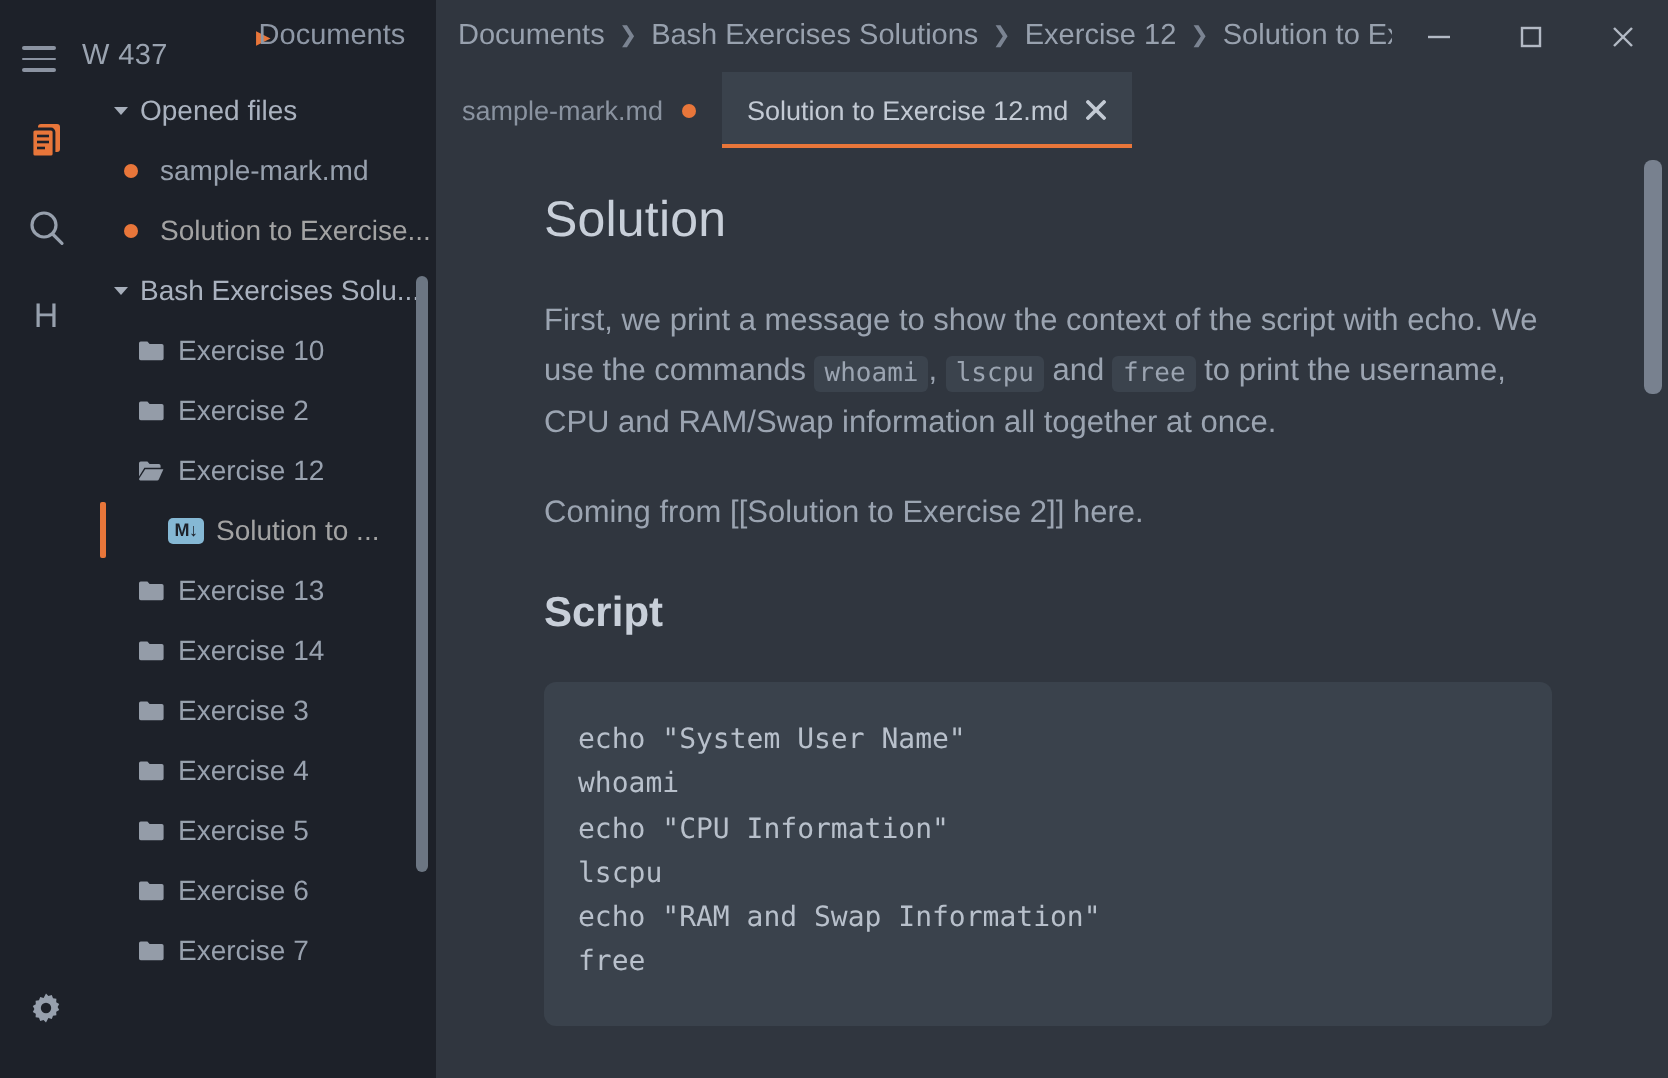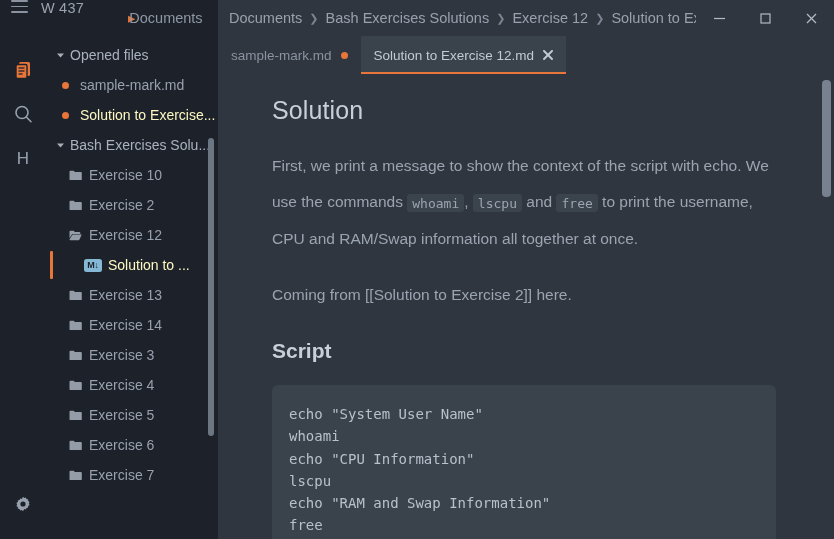--- a/index.html
+++ b/index.html
@@ -25,21 +25,21 @@
     display: flex;
     align-items: stretch;
     background: #1d2129;
     position: relative;
     z-index: 20;
   }
   .tb-left {
     width: 218px;
     flex: 0 0 218px;
     display: flex;
-    align-items: flex-start;
+    align-items: flex-end;
     background: #1d2129;
     overflow: hidden;
     position: relative;
   }
   .hamburger {
     width: 17px; height: 13px;
     margin-left: 11px; margin-right: 13px;
     display: flex; flex-direction: column; justify-content: space-between;
     flex: 0 0 auto;
   }
@@ -141,21 +141,21 @@
     font-size: 14px;
   }
   .tw {
     width: 13px; flex: 0 0 13px;
     margin-left: 8px; margin-right: 3px;
     display: flex; align-items: center; justify-content: center;
   }
   .tw svg { display: block; }
   .tree-label { color: #98a1ae; overflow: hidden; text-overflow: ellipsis; }
   .tree-label.section { color: #aab2bf; }
-  .tree-label.active { color: #fef9c3; }
+  .tree-label.active { color: #a3a3a3; }
   .bullet {
     width: 7px; height: 7px; border-radius: 50%;
     background: #e8763a;
     margin-left: 16px; margin-right: 11px;
     flex: 0 0 auto;
   }
   .folder-ico { margin-left: 23px; margin-right: 7px; flex: 0 0 auto; display: flex; }
   .folder-ico svg { display: block; }
   .md-badge {
     margin-left: 38px; margin-right: 6px;
@@ -244,21 +244,21 @@
   }
   .doc h2 {
     margin: 26px 0 22px 0;
     font-size: 21px;
     font-weight: bold;
     color: #c8cfd9;
   }
   .doc p {
     margin: 0 0 20px 0;
     font-size: 15.5px;
-    line-height: 36px;
+    line-height: 25px;
     color: #9ba4b1;
   }
   code.inline {
     background: #3b434d;
     border-radius: 3px;
     padding: 1.5px 5px;
     font-family: "DejaVu Sans Mono", monospace;
     font-size: 13px;
     color: #9ba4b1;
   }

